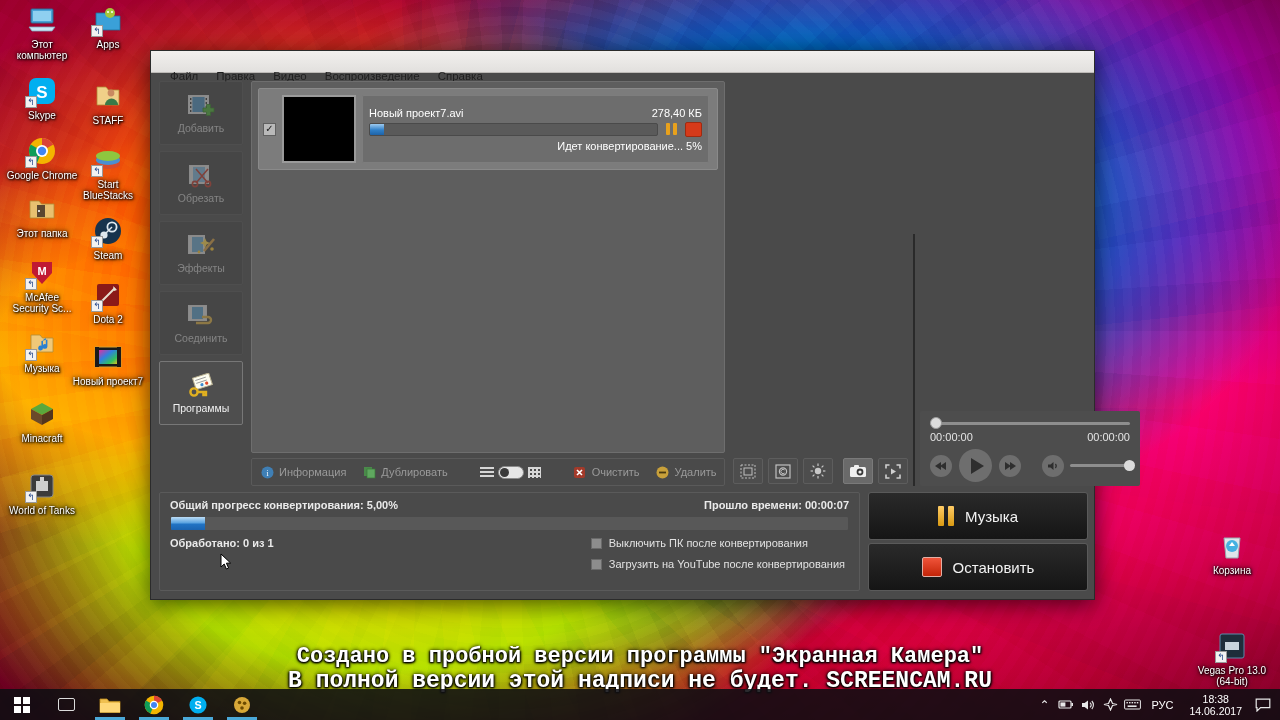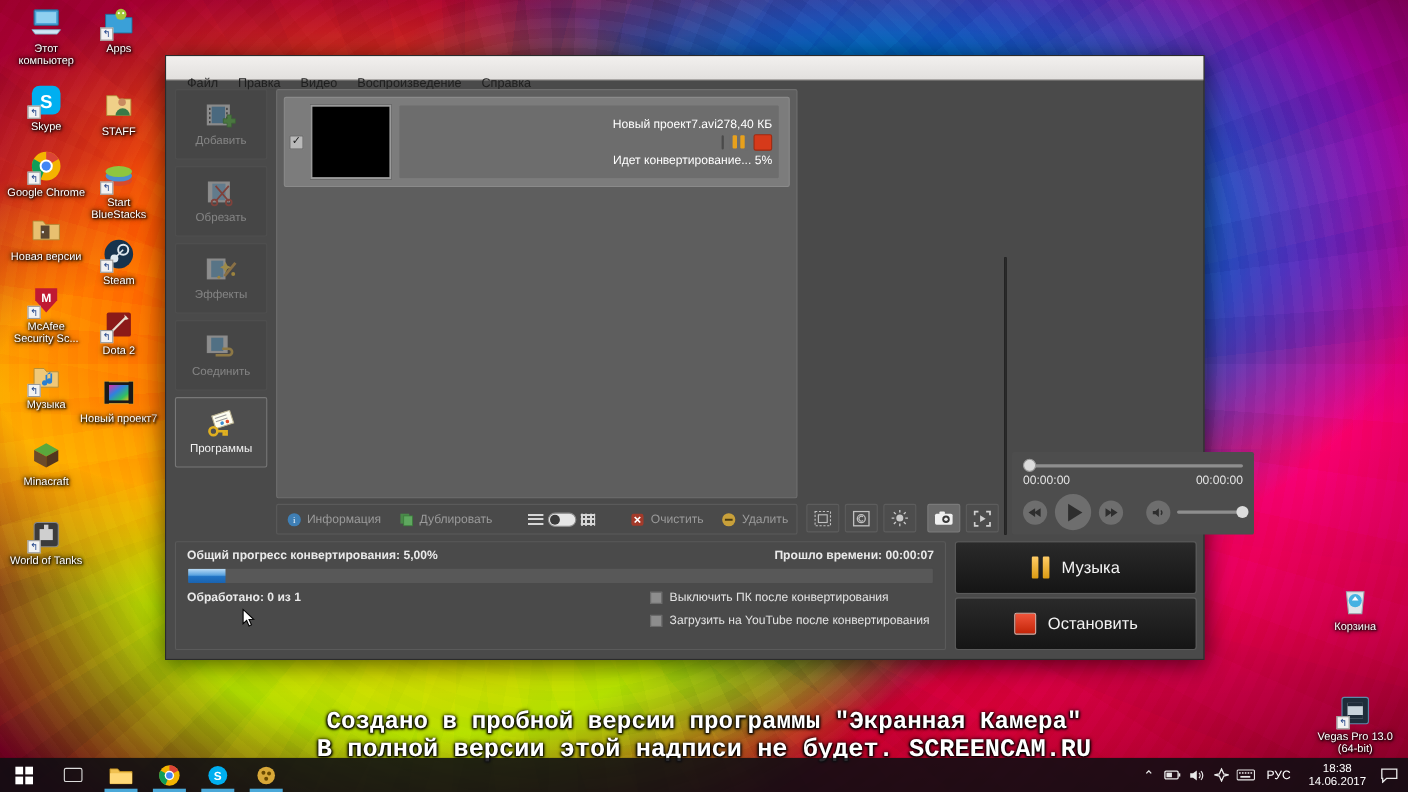--- a/index.html
+++ b/index.html
@@ -134,21 +134,20 @@
   .chk {
     width:13px; height:13px; background:#b9b9b9; border:1px solid #606060;
     display:flex; align-items:center; justify-content:center;
     font-size:10px; color:#1a1a1a; line-height:1; flex:none;
   }
   .thumb { width:74px; height:68px; background:#000; border:2px solid #9a9a9a; flex:none; }
   .file-meta {
     flex:1; min-width:0; background:#6d6d6d; border:1px solid #7d7d7d; border-radius:2px;
     padding:4px 6px; display:flex; flex-direction:column; gap:3px; height:68px;
     justify-content:center;
-    align-items:flex-end;
   }
   .fm-top { display:flex; justify-content:space-between; align-items:center; }
   .fm-name { font-size:11px; color:#fff; }
   .fm-size { font-size:11px; color:#fff; }
   .fm-mid { display:flex; align-items:center; gap:5px; }
   .pbar-sm {
     flex:1; height:13px; background:#5a5a5a; border:1px solid #4a4a4a; border-radius:2px;
     position:relative; overflow:hidden;
   }
   .pbar-sm i {
@@ -380,21 +379,21 @@
     <div class="lbl">Google Chrome</div>
   </div>
   <div class="desk-icon" style="margin-top:12px">
     <div class="glyph">
       <svg width="28" height="24" viewBox="0 0 28 24">
         <path d="M2 4 h9 l2.5 3 H26 v14 H2 Z" fill="#e8c070" stroke="#b08a35" stroke-width="0.8"></path>
         <rect x="9" y="8" width="8" height="12" fill="#5a4630"></rect>
         <rect x="10" y="13" width="2" height="2" fill="#d8d8d8"></rect>
       </svg>
     </div>
-    <div class="lbl">Новая версии</div>
+    <div class="lbl">Этот папка</div>
   </div>
   <div class="desk-icon" style="margin-top:18px">
     <div class="glyph">
       <svg width="28" height="28" viewBox="0 0 28 28">
         <path d="M4 3 H24 V14 L14 25 L4 14 Z" fill="#c01933"></path>
         <text x="14" y="16" font-size="11" font-weight="bold" fill="#fff" text-anchor="middle" font-family="Liberation Sans">M</text>
       </svg>
       <span class="shortcut-arrow">↰</span>
     </div>
     <div class="lbl">McAfee Security Sc...</div>

